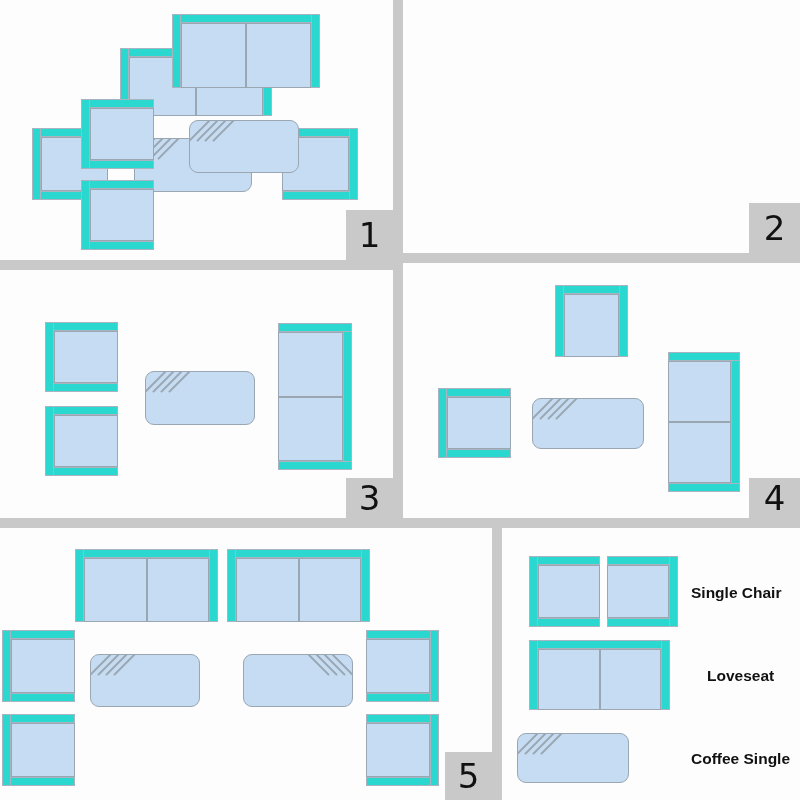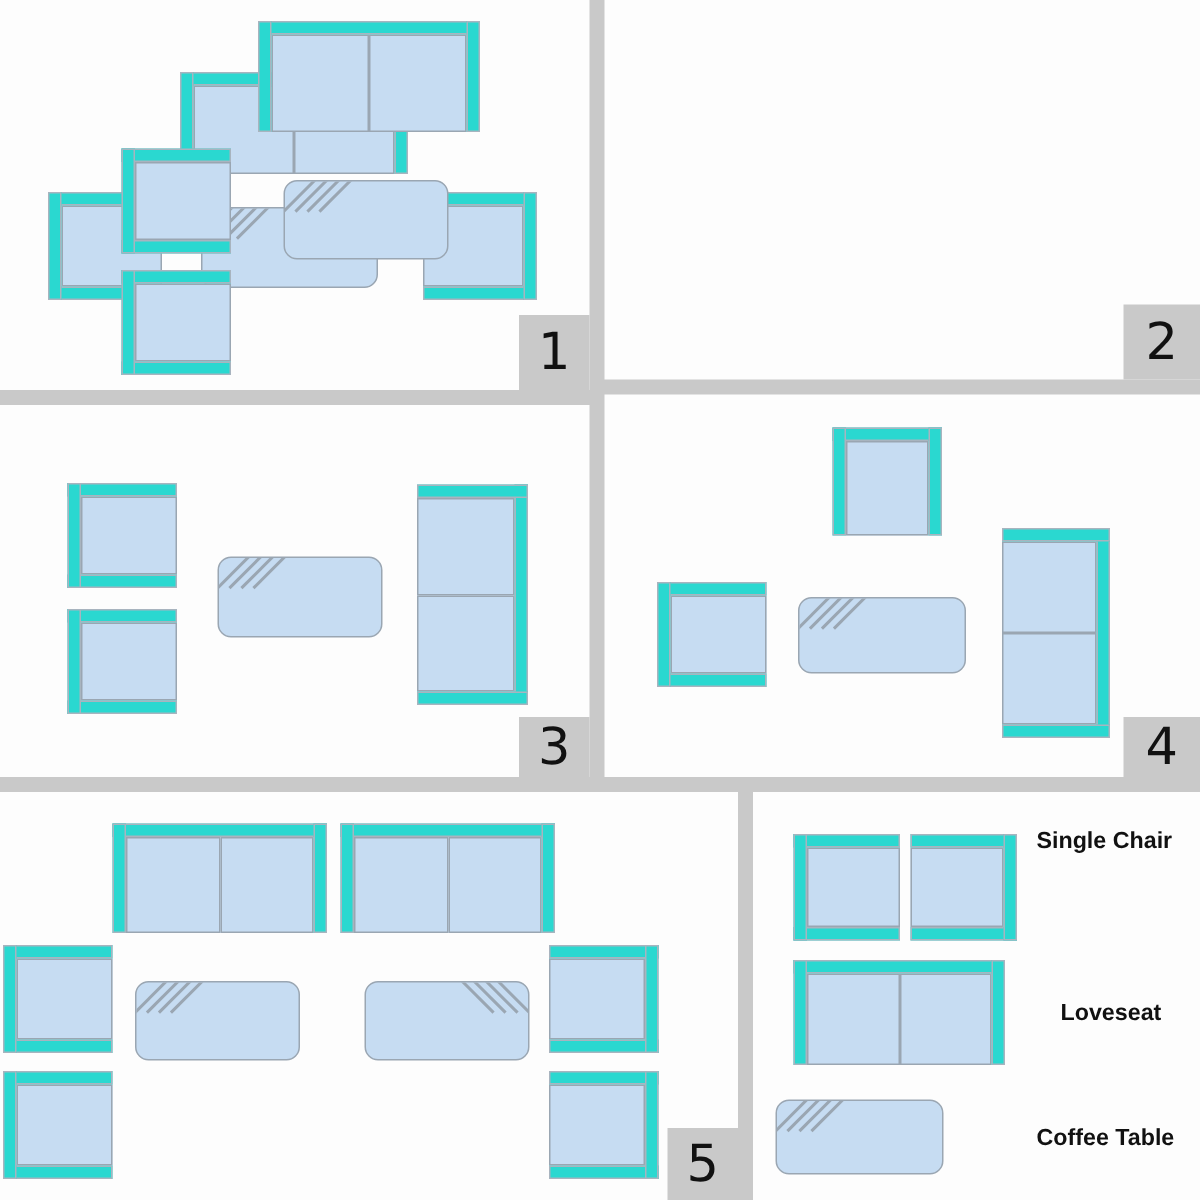--- a/index.html
+++ b/index.html
@@ -253,36 +253,36 @@
       <div class="bar" style="left: 0px; top: 0px; width: 100%; height: 9px;"></div>
       <div class="bar" style="left: 0px; bottom: 0px; width: 100%; height: 9px;"></div>
       <div class="bar" style="left: 0px; top: 0px; width: 9px; height: 100%;"></div>
     </div>
     <div class="chair" style="left: 607px; top: 556px; width: 71px; height: 71px;">
       <div class="cushion" style="inset: 9px 9px 9px 0px; width: auto; height: auto;"></div>
       <div class="bar" style="left: 0px; top: 0px; width: 100%; height: 9px;"></div>
       <div class="bar" style="left: 0px; bottom: 0px; width: 100%; height: 9px;"></div>
       <div class="bar" style="right: 0px; top: 0px; width: 9px; height: 100%;"></div>
     </div>
-    <div class="legend-label" style="left: 691px; top: 552px;">Single Chair</div>
+    <div class="legend-label" style="left: 691px; top: 584px;">Single Chair</div>
     <div class="loveseat" style="left: 529px; top: 640px; width: 141px; height: 70px;">
       <div class="cu" style="left: 9px; top: 9px; width: 61.5px; height: 61px;"></div>
       <div class="cu" style="left: 70.5px; top: 9px; width: 61.5px; height: 61px;"></div>
       <div class="bar" style="left: 0px; top: 0px; width: 100%; height: 9px;"></div>
       <div class="bar" style="left: 0px; top: 0px; width: 9px; height: 100%;"></div>
       <div class="bar" style="right: 0px; top: 0px; width: 9px; height: 100%;"></div>
     </div>
     <div class="legend-label" style="left: 707px; top: 667px;">Loveseat</div>
     <div class="table left" style="left: 517px; top: 733px; width: 112px; height: 50px;">
       <div class="hatch">
         <i style="left: 10px; top: -9px;"></i>
         <i style="left: 18px; top: -9px;"></i>
         <i style="left: 26px; top: -9px;"></i>
         <i style="left: 34px; top: -9px;"></i>
       </div>
     </div>
-    <div class="legend-label" style="left: 691px; top: 750px;">Coffee Table</div>
+    <div class="legend-label" style="left: 691px; top: 750px;">Coffee Single</div>
     <div class="badge" style="left: 346px; top: 210px; width: 47px; height: 50px;">1</div>
     <div class="badge" style="left: 749px; top: 203px; width: 51px; height: 50px;">2</div>
     <div class="badge" style="left: 346px; top: 478px; width: 47px; height: 40px;">3</div>
     <div class="badge" style="left: 749px; top: 478px; width: 51px; height: 40px;">4</div>
     <div class="badge" style="left: 445px; top: 752px; width: 47px; height: 48px;">5</div>
   </div>
 
 </body></html>

